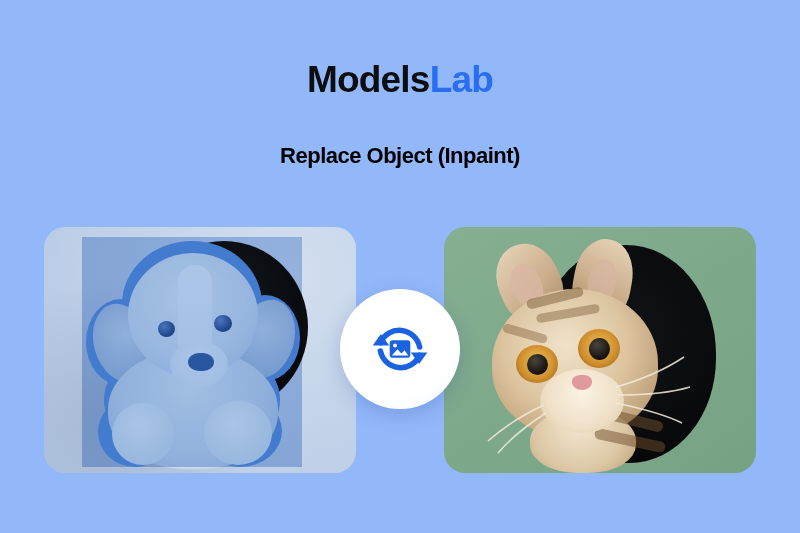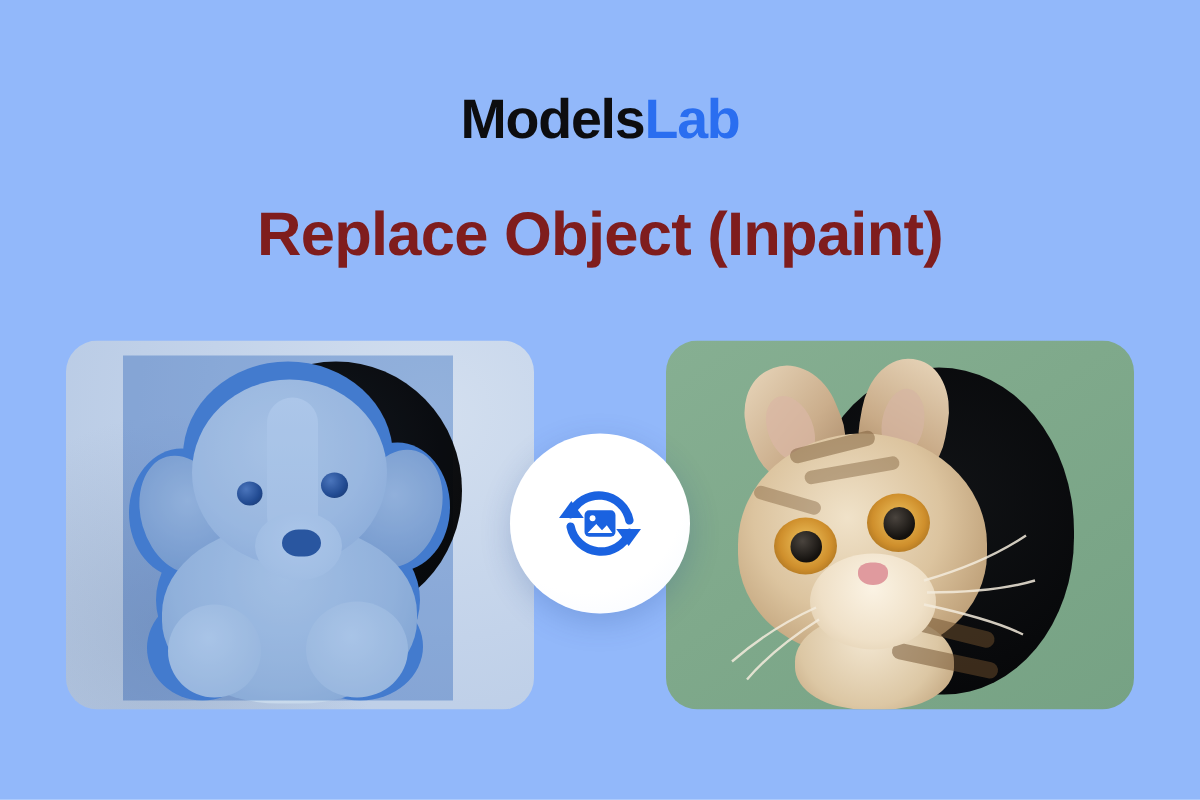--- a/index.html
+++ b/index.html
@@ -39,25 +39,25 @@
     color: #2a6ef0;
   }
 
   
   .page-title {
     position: absolute;
     top: 135px;
     left: 0;
     width: 800px;
     text-align: center;
-    font-size: 41px;
+    font-size: 22px;
     font-weight: 700;
     letter-spacing: -0.5px;
     line-height: 42px;
-    color: #7f1d1d;
+    color: #000000;
     white-space: nowrap;
   }
 
   
   .compare-row {
     position: absolute;
     top: 227px;
     left: 44px;
     width: 712px;
     height: 246px;

